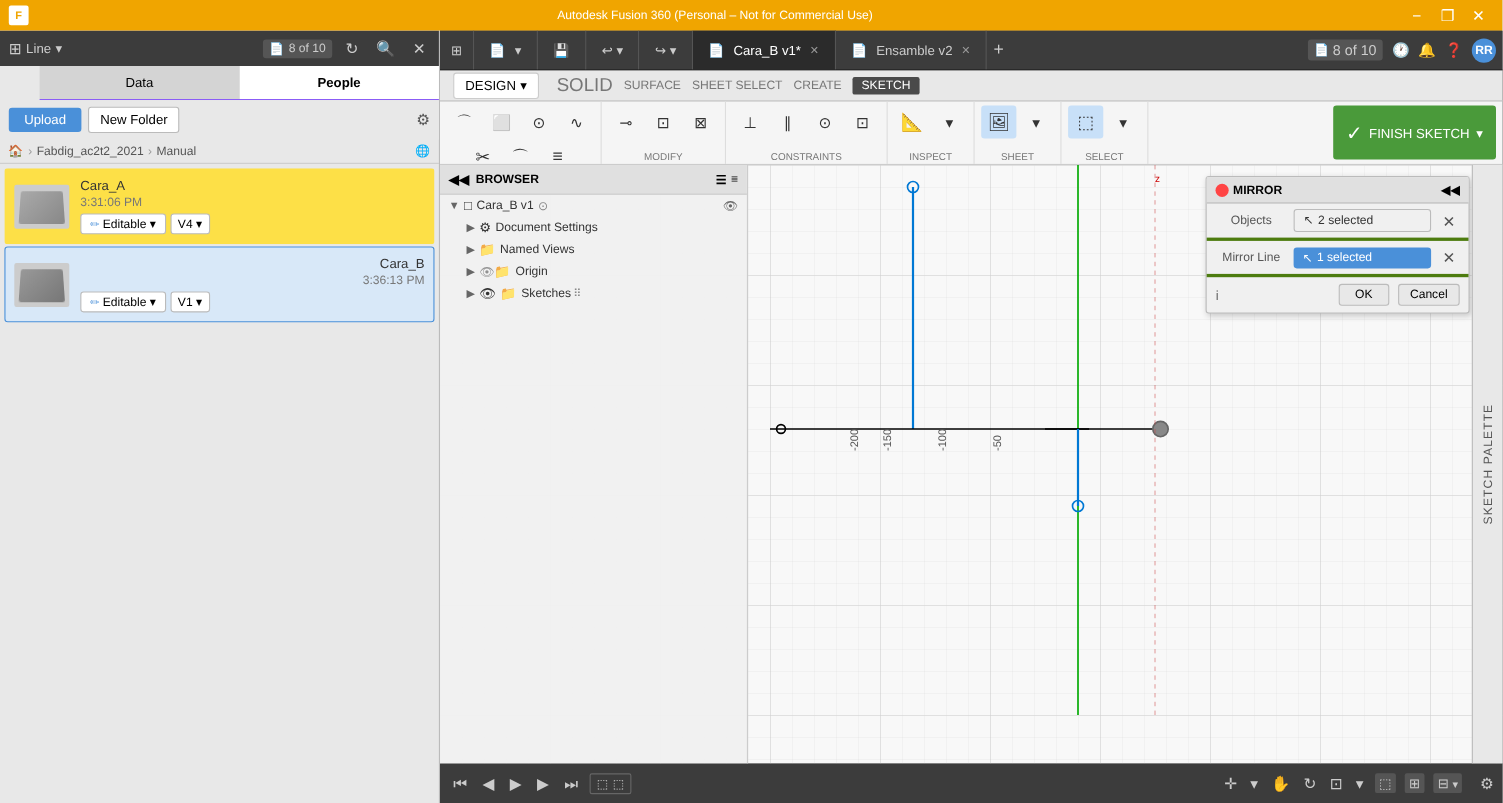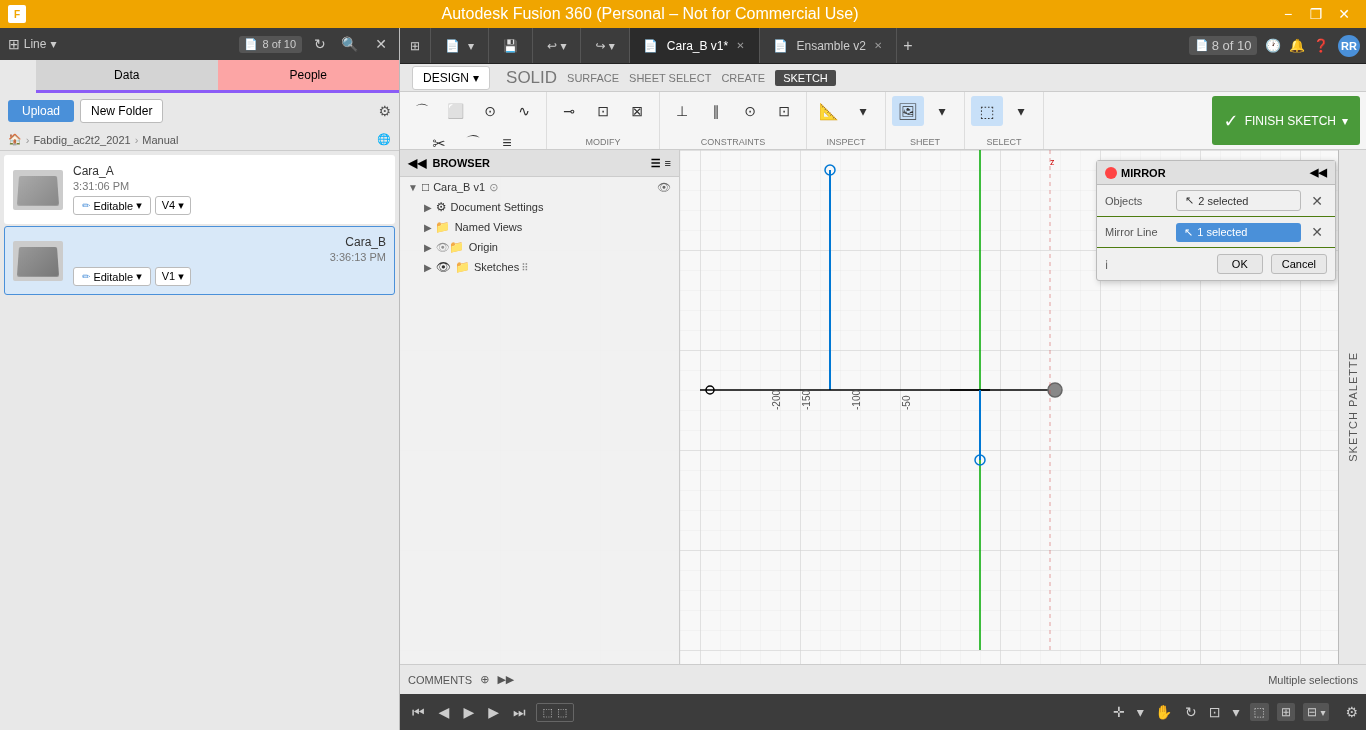--- a/index.html
+++ b/index.html
@@ -9,58 +9,58 @@
     #title-bar {
       background: #f0a500;
       height: 28px;
       display: flex;
       align-items: center;
       justify-content: space-between;
       padding: 0 8px;
       user-select: none;
     }
     #title-bar .title-left { display: flex; align-items: center; gap: 6px; }
-    #title-bar .title-text { font-size: 16px; color: #fff; font-weight: 500; flex: 1; text-align: center; }
+    #title-bar .title-text { font-size: 11px; color: #fff; font-weight: 500; flex: 1; text-align: center; }
     #title-bar .win-controls { display: flex; gap: 0; }
     #title-bar .win-btn { width: 28px; height: 28px; display: flex; align-items: center; justify-content: center; cursor: pointer; color: #fff; font-size: 14px; }
     .app-icon { width: 18px; height: 18px; background: #fff; border-radius: 2px; display: flex; align-items: center; justify-content: center; font-size: 10px; font-weight: bold; color: #f0a500; }
 
     
     #main-layout { display: flex; height: calc(730px - 28px); }
 
     
     #left-panel { width: 400px; background: #e8e8e8; display: flex; flex-direction: column; border-right: 1px solid #bbb; }
 
     
     #left-top-bar { background: #3c3c3c; height: 32px; display: flex; align-items: center; padding: 0 8px; gap: 8px; }
     #left-top-bar .usmp { color: #ccc; font-size: 12px; display: flex; align-items: center; gap: 4px; cursor: pointer; }
     #left-top-bar .page-count { background: #555; color: #ccc; font-size: 11px; padding: 2px 6px; border-radius: 3px; display: flex; align-items: center; gap: 4px; }
     #left-top-bar .spacer { flex: 1; }
     #left-top-bar .icon-btn { color: #ccc; cursor: pointer; font-size: 14px; padding: 4px; }
 
     
-    #data-people-tabs { display: flex; border-bottom: 3px solid #8b5cf6; margin-left: 36px; }
+    #data-people-tabs { display: flex; border-bottom: 1px solid #8b5cf6; margin-left: 36px; }
     #data-people-tabs .tab { flex: 1; padding: 8px; text-align: center; cursor: pointer; font-size: 12px; background: #d4d4d4; border: none; }
-    #data-people-tabs .tab.active { background: #fca5a5; font-weight: 400; }
+    #data-people-tabs .tab.active { background: #ffffff; font-weight: 700; }
 
     
     #upload-bar { display: flex; align-items: center; padding: 6px 8px; gap: 6px; background: #e8e8e8; }
     #upload-bar .upload-btn { background: #4a90d9; color: #fff; border: none; padding: 4px 14px; border-radius: 3px; cursor: pointer; font-size: 12px; }
     #upload-bar .new-folder-btn { background: #fff; border: 1px solid #bbb; padding: 4px 10px; border-radius: 3px; cursor: pointer; font-size: 12px; }
     #upload-bar .spacer { flex: 1; }
     #upload-bar .settings-icon { cursor: pointer; font-size: 14px; color: #555; }
 
     
     #breadcrumb { display: flex; align-items: center; padding: 4px 8px; gap: 4px; font-size: 11px; color: #555; border-bottom: 1px solid #ccc; }
     #breadcrumb span { cursor: pointer; }
     #breadcrumb .sep { color: #999; }
 
     
     #file-list { flex: 1; overflow-y: auto; padding: 4px; }
-    .file-item { display: flex; align-items: center; padding: 8px; margin-bottom: 2px; background: #ffffff; border-radius: 3px; border: 1px solid transparent; cursor: pointer; }
+    .file-item { display: flex; align-items: center; padding: 8px; margin-bottom: 2px; background: #fde047; border-radius: 3px; border: 1px solid transparent; cursor: pointer; }
     .file-item.selected { background: #d8e8f8; border-color: #4a90d9; text-align: right; }
     .file-item .thumb { width: 50px; height: 40px; background: #ccc; margin-right: 10px; border-radius: 2px; display: flex; align-items: center; justify-content: center; }
     .file-item .file-info { flex: 1; }
     .file-item .file-name { font-size: 12px; font-weight: 500; color: #333; }
     .file-item .file-date { font-size: 11px; color: #777; margin-top: 2px; }
     .file-item .editable-badge { background: #fff; border: 1px solid #bbb; border-radius: 3px; padding: 2px 8px; font-size: 11px; cursor: pointer; display: flex; align-items: center; gap: 3px; }
     .file-item .version-badge { background: #fff; border: 1px solid #bbb; border-radius: 3px; padding: 2px 6px; font-size: 11px; margin-left: 4px; cursor: pointer; }
     .file-item .badges { display: flex; align-items: center; margin-top: 4px; }
     .file-item .pencil-icon { color: #4a90d9; font-size: 10px; }
 
@@ -101,21 +101,21 @@
     .browser-item { display: flex; align-items: center; padding: 3px 8px; cursor: pointer; font-size: 11px; color: #333; }
     .browser-item .expand-arrow { margin-right: 4px; color: #666; font-size: 10px; }
     .browser-item .item-icon { margin-right: 4px; font-size: 12px; }
     .browser-item .eye-icon { margin-left: auto; color: #666; font-size: 11px; }
     .browser-item.indented { padding-left: 24px; }
 
     
     #mirror-panel { position: absolute; right: 30px; top: 10px; background: #f0f0f0; border: 1px solid #bbb; border-radius: 3px; width: 240px; box-shadow: 2px 2px 6px rgba(0,0,0,0.2); }
     #mirror-header { background: #e0e0e0; padding: 5px 8px; display: flex; align-items: center; justify-content: space-between; font-size: 11px; font-weight: 600; border-bottom: 1px solid #bbb; }
     #mirror-header .mirror-controls { display: flex; gap: 4px; }
-    .mirror-row { display: flex; align-items: center; padding: 5px 8px; gap: 6px; border-bottom: 1px solid #4d7c0f; }
+    .mirror-row { display: flex; align-items: center; padding: 5px 8px; gap: 6px; border-bottom: 3px solid #4d7c0f; text-align: center; }
     .mirror-row .row-label { font-size: 11px; color: #555; width: 65px; flex-shrink: 0; }
     .mirror-selected-btn { background: #4a90d9; color: #fff; border: none; border-radius: 3px; padding: 3px 8px; font-size: 11px; display: flex; align-items: center; gap: 4px; cursor: pointer; flex: 1; }
     .mirror-selected-btn.objects { background: #f0f0f0; color: #333; border: 1px solid #bbb; }
     .mirror-clear-btn { color: #555; cursor: pointer; font-size: 14px; padding: 2px 4px; }
     .mirror-footer { display: flex; padding: 6px 8px; gap: 8px; justify-content: flex-end; align-items: center; }
     .mirror-info { color: #666; font-size: 12px; }
     .mirror-ok-btn { background: #e8e8e8; border: 1px solid #bbb; border-radius: 3px; padding: 3px 14px; cursor: pointer; font-size: 11px; }
     .mirror-cancel-btn { background: #e8e8e8; border: 1px solid #bbb; border-radius: 3px; padding: 3px 10px; cursor: pointer; font-size: 11px; }
 
     
@@ -494,27 +494,20 @@
           <button class="mirror-ok-btn">OK</button>
           <button class="mirror-cancel-btn">Cancel</button>
         </div>
       </div>
 
       <div id="sketch-palette">
         <div id="sketch-palette-label">SKETCH PALETTE</div>
       </div>
     </div>
 
-    <div id="comments-bar">
-      <span>COMMENTS</span>
-      <span>⊕</span>
-      <span>▶▶</span>
-      <div class="spacer"></div>
-      <span class="multi-sel">Multiple selections</span>
-    </div>
 
     <div id="bottom-toolbar">
       <div class="bt-btn">⏮</div>
       <div class="bt-btn">◀</div>
       <div class="bt-btn">▶</div>
       <div class="bt-btn">▶</div>
       <div class="bt-btn">⏭</div>
 
       <div style="border:1px solid #666; border-radius:2px; padding:2px 6px; color:#ccc; font-size:11px; cursor:pointer; display:flex; gap:4px;">
         <span>⬚</span>

